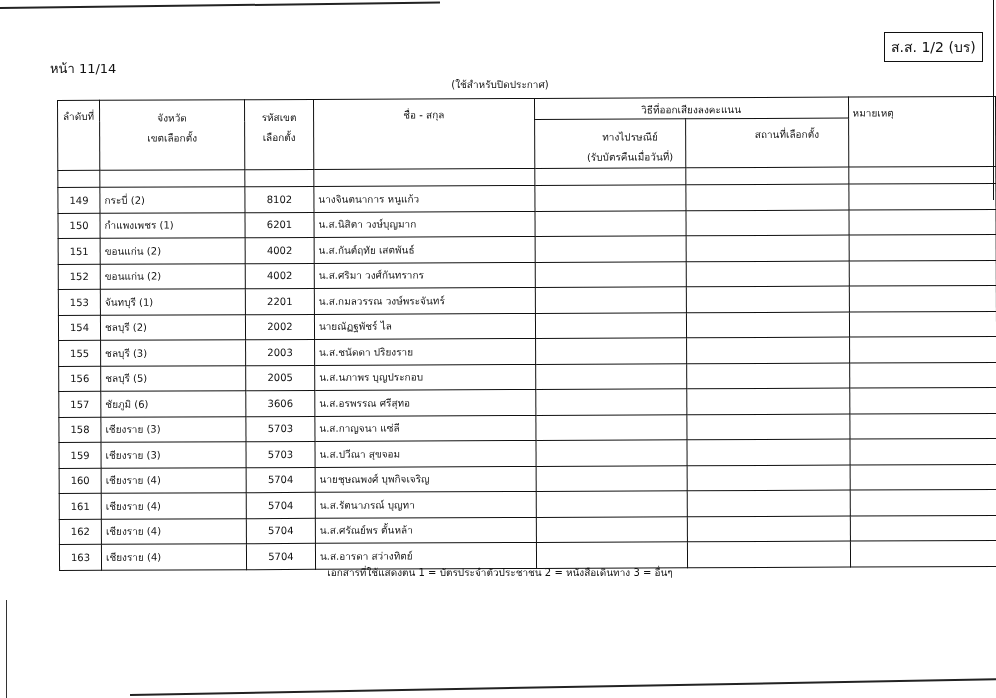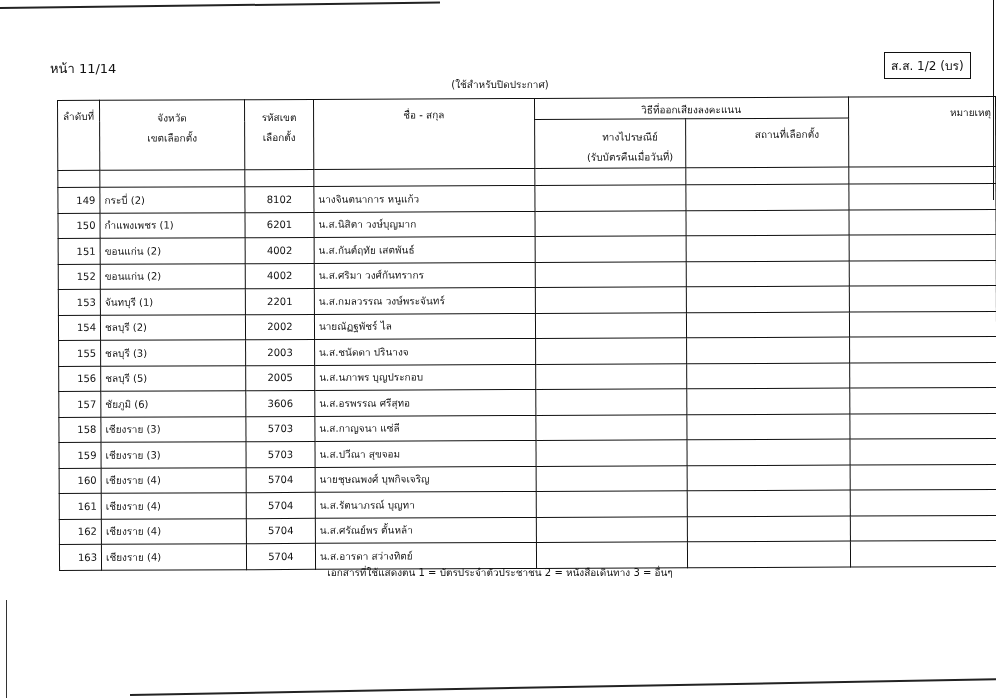--- a/index.html
+++ b/index.html
@@ -44,24 +44,24 @@
       transform: rotate(-1.05deg);
       transform-origin: left top;
     }
     .page-number {
       position: absolute;
       left: 50px; top: 58px;
       font-size: 13px;
     }
     .form-code {
       position: absolute;
-      left: 884px; top: 52px;
+      left: 884px; top: 32px;
       border: 1.5px solid #111;
       padding: 3px 6px;
-      font-size: 12px;
+      font-size: 14px;
     }
     .notice-title {
       position: absolute;
       left: 0; width: 1000px;
       top: 77px;
       text-align: center;
       font-size: 10px;
     }
     .doc-table {
       position: absolute;
@@ -79,26 +79,26 @@
     .doc-table thead th {
       vertical-align: top;
       padding-top: 8px;
     }
     .h-seq { width: 34px; text-align: center; }
     .h-prov { width: 146px; text-align: center; }
     .h-code { width: 64px; text-align: center; }
     .h-name { width: 230px; text-align: center; }
     .h-post { width: 110px; text-align: center; }
     .h-place { width: 124px; text-align: center; margin-top: 46px; }
-    .h-note { width: 150px; text-align: right; }
+    .h-note { width: 150px; text-align: left; }
     .h-line { display: block; line-height: 20px; }
     .sub-head th { height: 38px; padding-left: 44px; }
     .spacer-row td { height: 16px; }
     .doc-table tbody tr.data-row td { height: 24.5px; }
-    .c-seq { text-align: right; }
+    .c-seq { text-align: center; }
     .c-prov { text-align: left; }
     .c-code { text-align: center; }
     .c-name { text-align: left; border-radius: 10px; }
     .footnote {
       position: absolute;
       left: 0; width: 1000px;
       top: 565px;
       text-align: center;
       font-size: 10px;
     }
@@ -210,21 +210,21 @@
       <td class="c-code">2002</td>
       <td class="c-name">นายณัฏฐพัชร์ ไล</td>
       <td></td>
       <td></td>
       <td></td>
     </tr>
     <tr class="data-row">
       <td class="c-seq">155</td>
       <td class="c-prov">ชลบุรี (3)</td>
       <td class="c-code">2003</td>
-      <td class="c-name">น.ส.ชนัดดา ปรินางจ</td>
+      <td class="c-name">น.ส.ชนัดดา ปริยงราย</td>
       <td></td>
       <td></td>
       <td></td>
     </tr>
     <tr class="data-row">
       <td class="c-seq">156</td>
       <td class="c-prov">ชลบุรี (5)</td>
       <td class="c-code">2005</td>
       <td class="c-name">น.ส.นภาพร บุญประกอบ</td>
       <td></td>

